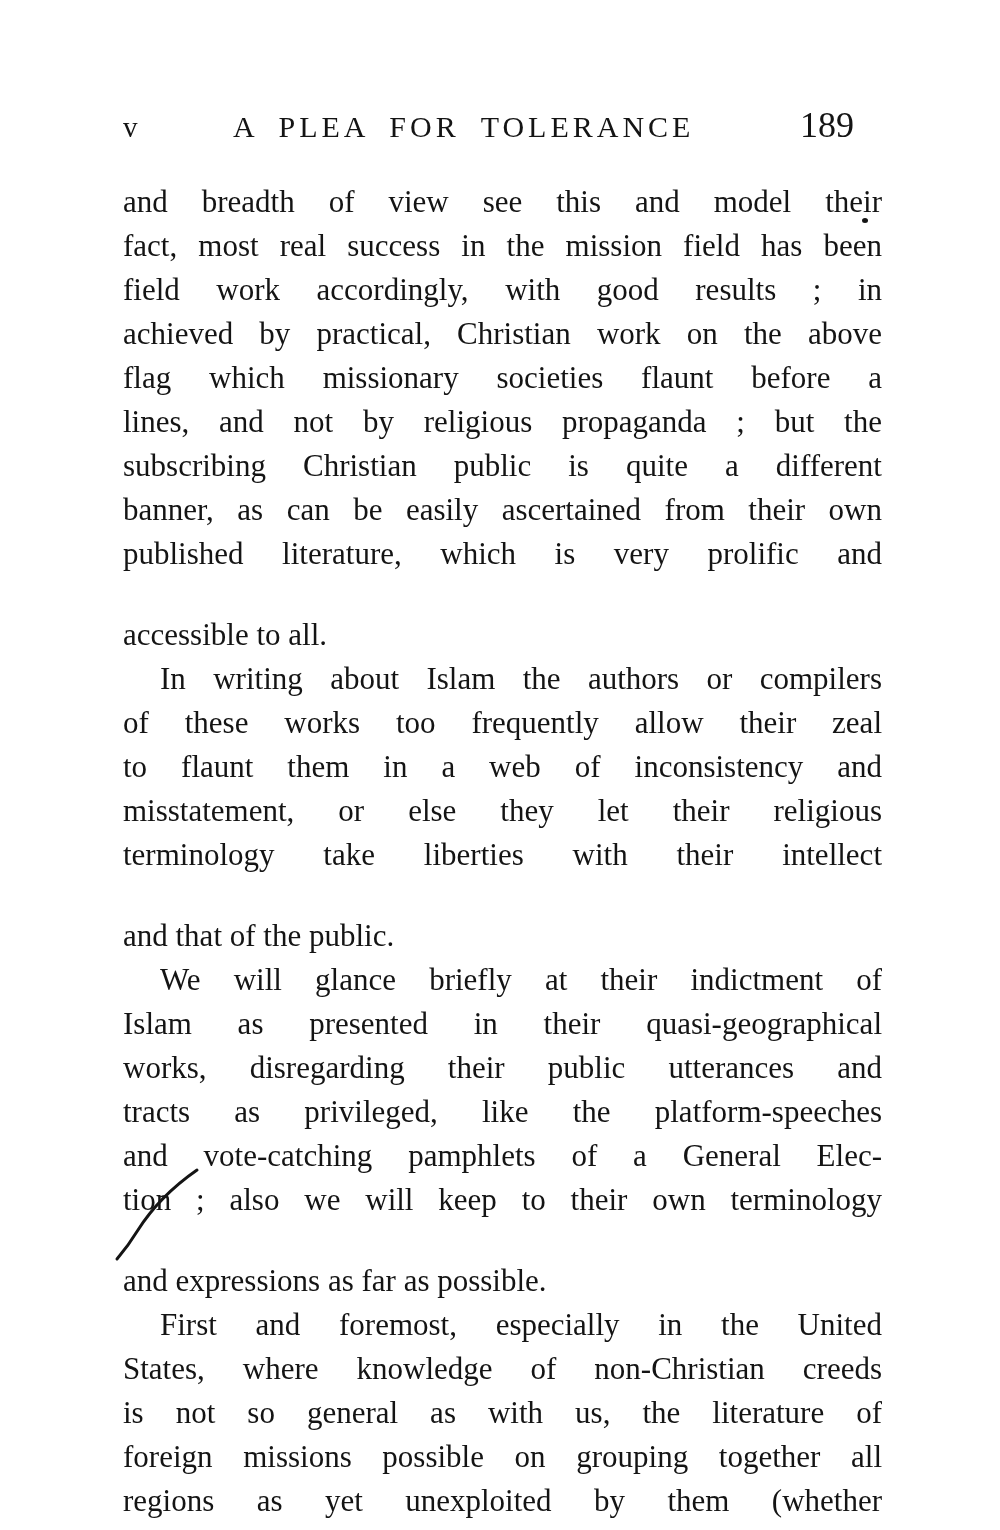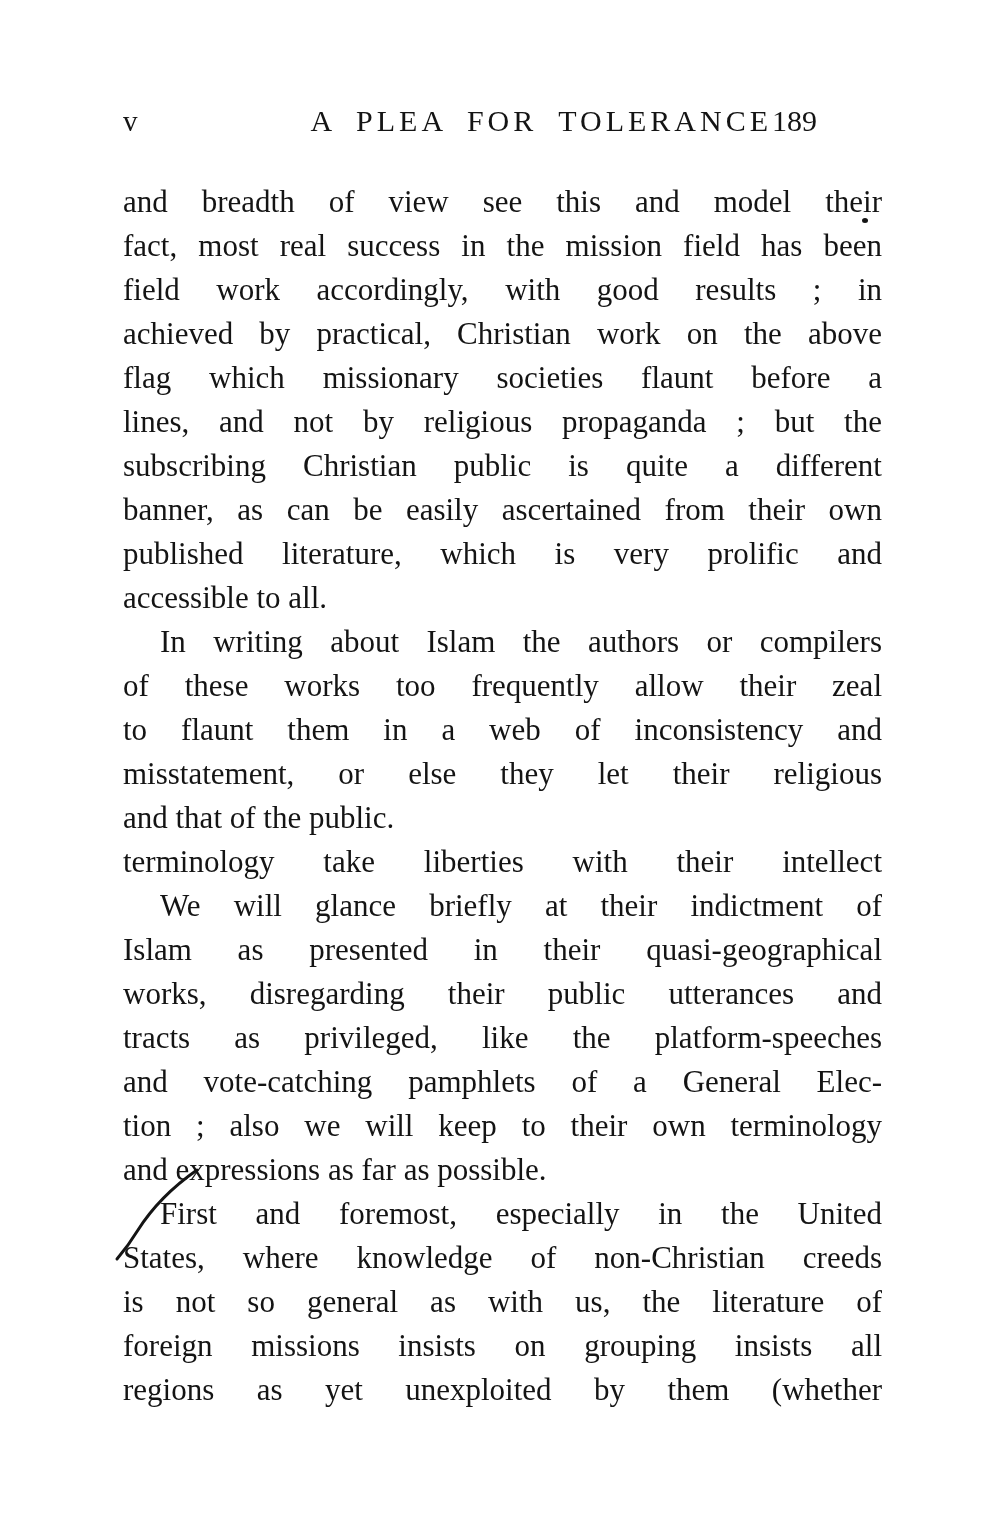--- a/index.html
+++ b/index.html
@@ -29,30 +29,30 @@
     align-items: baseline;
     font-size: 30px;
   }
   .chapter-marker {
     width: 110px;
     text-align: left;
     font-size: 29px;
   }
   .running-title {
     flex: 1;
-    text-align: right;
+    text-align: left;
     letter-spacing: 4px;
     word-spacing: 10px;
     font-size: 30px;
     white-space: nowrap;
   }
   .page-number {
     width: 110px;
-    text-align: left;
-    font-size: 30px;
+    text-align: center;
+    font-size: 36px;
     font-variant-numeric: oldstyle-nums;
   }
   .text-block {
     position: absolute;
     top: 180px;
     left: 123px;
     width: 759px;
     font-size: 31px;
     line-height: 44px;
   }
@@ -62,20 +62,21 @@
   .line {
     text-align: justify;
     text-align-last: justify;
     text-justify: inter-word;
     max-height: 44px;
     overflow: hidden;
     white-space: normal;
   }
   .line.lastline {
     text-align-last: left;
+    margin-top: 37px;
   }
   .line.indent {
     text-indent: 37px;
   }
   .pen-stroke-svg {
     position: absolute;
     top: 0;
     left: 0;
     pointer-events: none;
   }
@@ -111,37 +112,37 @@
         <div class="line">subscribing Christian public is quite a different</div>
         <div class="line">banner, as can be easily ascertained from their own</div>
         <div class="line">published literature, which is very prolific and</div>
         <div class="line lastline">accessible to all.</div>
       </div>
       <div class="para">
         <div class="line indent">In writing about Islam the authors or compilers</div>
         <div class="line">of these works too frequently allow their zeal</div>
         <div class="line">to flaunt them in a web of inconsistency and</div>
         <div class="line">misstatement, or else they let their religious</div>
+        <div class="line">terminology take liberties with their intellect</div>
         <div class="line lastline">and that of the public.</div>
-        <div class="line">terminology take liberties with their intellect</div>
       </div>
       <div class="para">
         <div class="line indent">We will glance briefly at their indictment of</div>
         <div class="line">Islam as presented in their quasi-geographical</div>
         <div class="line">works, disregarding their public utterances and</div>
         <div class="line">tracts as privileged, like the platform-speeches</div>
         <div class="line">and vote-catching pamphlets of a General Elec-</div>
         <div class="line">tion ; also we will keep to their own terminology</div>
         <div class="line lastline">and expressions as far as possible.</div>
       </div>
       <div class="para">
         <div class="line indent">First and foremost, especially in the United</div>
         <div class="line">States, where knowledge of non-Christian creeds</div>
         <div class="line">is not so general as with us, the literature of</div>
-        <div class="line">foreign missions insists on grouping insists all</div>
+        <div class="line">foreign missions possible on grouping together all</div>
         <div class="line">regions as yet unexploited by them (whether</div>
       </div>
     </div>
 
   <svg class="pen-stroke-svg" width="1000" height="1530" viewBox="0 0 1000 1530" aria-hidden="true">
     <path d="M 197 1170 C 174 1186 152 1208 138 1230 C 130 1243 123 1252 117 1259" fill="none" stroke="#141414" stroke-width="3" stroke-linecap="round"></path>
   </svg>
 
   <div class="ink-dot"></div>
 

